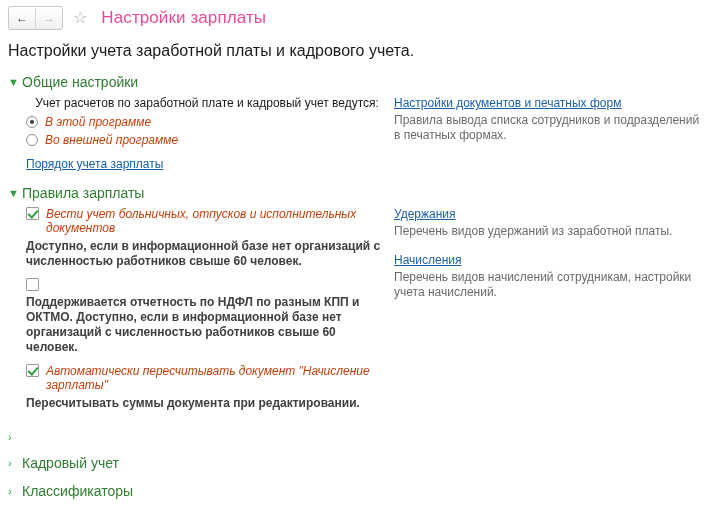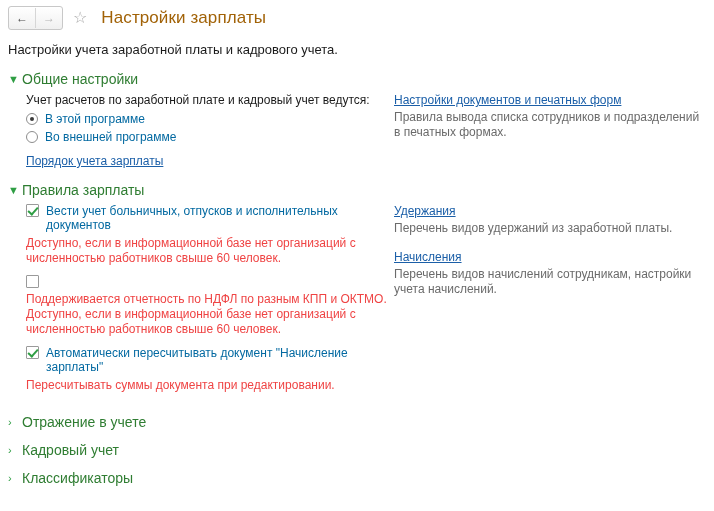--- a/index.html
+++ b/index.html
@@ -57,29 +57,29 @@
   .star {
     margin-left: 10px;
     font-size: 16px;
     color: #a9a9a9;
     line-height: 1;
     cursor: pointer;
   }
   .page-title {
     margin-left: 14px;
     font-size: 17px;
-    color: #a16207;
+    color: #ec4899;
     letter-spacing: 0.1px;
     white-space: nowrap;
   }
 
   
   .subtitle {
     padding: 8px 4px 0 8px;
-    font-size: 13px;
+    font-size: 16px;
     color: #1a1a1a;
   }
 
   
   .content {
     padding: 0 8px;
     box-sizing: border-box;
   }
   .section {
     margin-top: 14px;
@@ -116,20 +116,21 @@
   .col-right {
     flex: 1;
     padding-left: 6px;
     box-sizing: border-box;
   }
 
   .label-line {
     font-size: 12px;
     color: #1a1a1a;
     margin-bottom: 5px;
+    text-align: center;
   }
 
   
   .radio-row, .check-row {
     display: flex;
     align-items: flex-start;
     margin-bottom: 4px;
     cursor: pointer;
   }
   .radio {
@@ -149,22 +150,23 @@
     position: absolute;
     left: 3px;
     top: 3px;
     width: 4px;
     height: 4px;
     border-radius: 50%;
     background: #3a3a3a;
   }
   .radio-label, .check-label {
     font-size: 12px;
-    color: #0369a1;
+    color: #c2410c;
     line-height: 14px;
+    font-style: italic;
   }
 
   
   .checkbox {
     width: 13px;
     height: 13px;
     border: 1px solid #9a9a9a;
     background: #fff;
     margin-right: 7px;
     margin-top: 0px;
@@ -193,23 +195,24 @@
     display: inline-block;
   }
   .hint {
     font-size: 12px;
     color: #6b6b6b;
     line-height: 15px;
     margin-top: 3px;
   }
   .hint-strong {
     font-size: 12px;
-    color: #ef4444;
+    color: #404040;
     line-height: 15px;
     margin-top: 2px;
+    font-weight: bold;
   }
   .block {
     margin-bottom: 9px;
   }
   .right-block {
     margin-bottom: 14px;
   }
   .mt10 { margin-top: 10px; }
   .collapsed-section {
     margin-top: 12px;
@@ -309,21 +312,20 @@
             <span class="link">Начисления</span>
             <div class="hint">Перечень видов начислений сотрудникам, настройки учета начислений.</div>
           </div>
         </div>
       </div>
     </div>
 
     <div class="collapsed-section">
       <div class="section-header">
         <span class="chev">›</span>
-        <span class="section-title">Отражение в учете</span>
       </div>
     </div>
 
     <div class="collapsed-section">
       <div class="section-header">
         <span class="chev">›</span>
         <span class="section-title">Кадровый учет</span>
       </div>
     </div>
 

